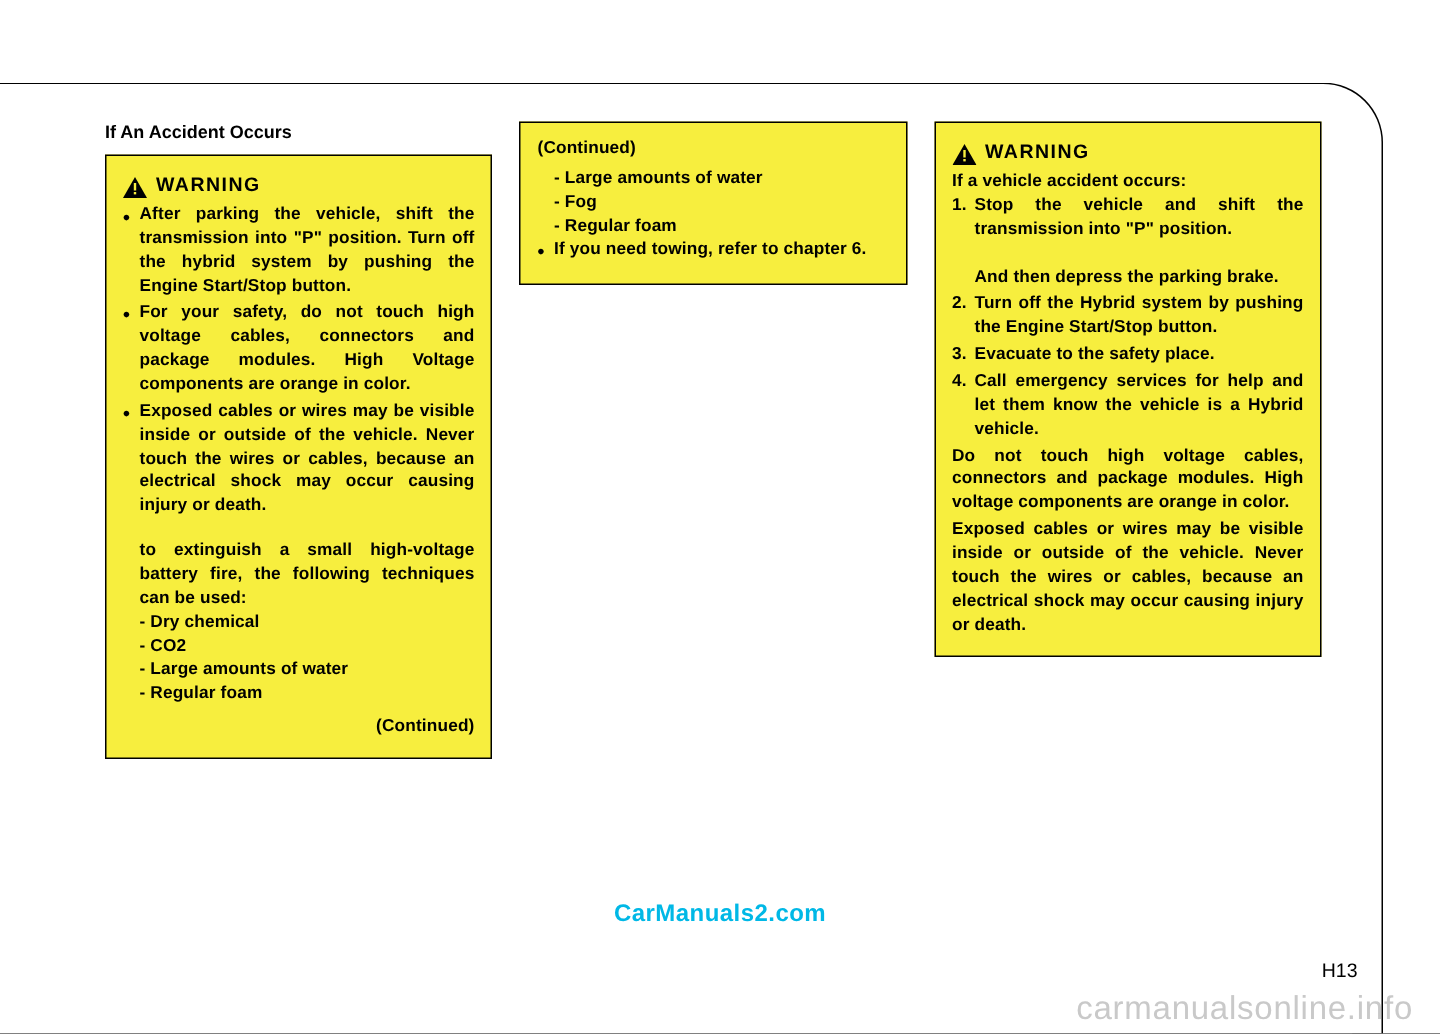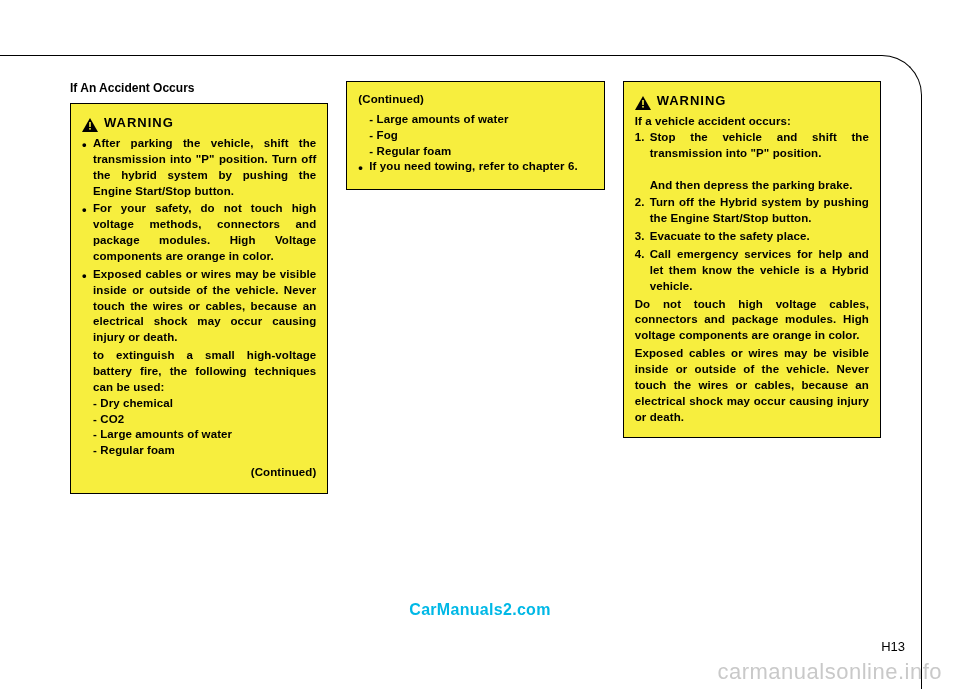--- a/index.html
+++ b/index.html
@@ -76,21 +76,21 @@
     }
     .warning-box ul > li::before {
       content: "•";
       position: absolute;
       left: 0;
       top: 0;
       font-size: 13px;
     }
     .sub-line {
       padding-left: 11px;
-      margin-top: 2px;
+      margin-top: 14px;
     }
     .sub-bullet {
       padding-left: 11px;
     }
     .continued {
       text-align: right;
       margin-top: 6px;
     }
     .continued-top {
       text-align: left;
@@ -155,21 +155,21 @@
         <div class="warning-header">
           <svg class="warning-triangle" viewBox="0 0 16 14">
             <polygon points="8,0 16,14 0,14" fill="#000"></polygon>
             <rect x="7.2" y="4" width="1.6" height="5" fill="#f7ee3e"></rect>
             <rect x="7.2" y="10" width="1.6" height="1.6" fill="#f7ee3e"></rect>
           </svg>
           <span class="warning-title">WARNING</span>
         </div>
         <ul>
           <li>After parking the vehicle, shift the transmission into "P" position. Turn off the hybrid system by pushing the Engine Start/Stop button.</li>
-          <li>For your safety, do not touch high voltage methods, connectors and package modules. High Voltage components are orange in color.</li>
+          <li>For your safety, do not touch high voltage cables, connectors and package modules. High Voltage components are orange in color.</li>
           <li>Exposed cables or wires may be visible inside or outside of the vehicle. Never touch the wires or cables, because an electrical shock may occur causing injury or death.</li>
         </ul>
         <div class="sub-line">to extinguish a small high-voltage battery fire, the following techniques can be used:</div>
         <div class="sub-bullet">- Dry chemical</div>
         <div class="sub-bullet">- CO2</div>
         <div class="sub-bullet">- Large amounts of water</div>
         <div class="sub-bullet">- Regular foam</div>
         <div class="continued">(Continued)</div>
       </div>
     </div>

